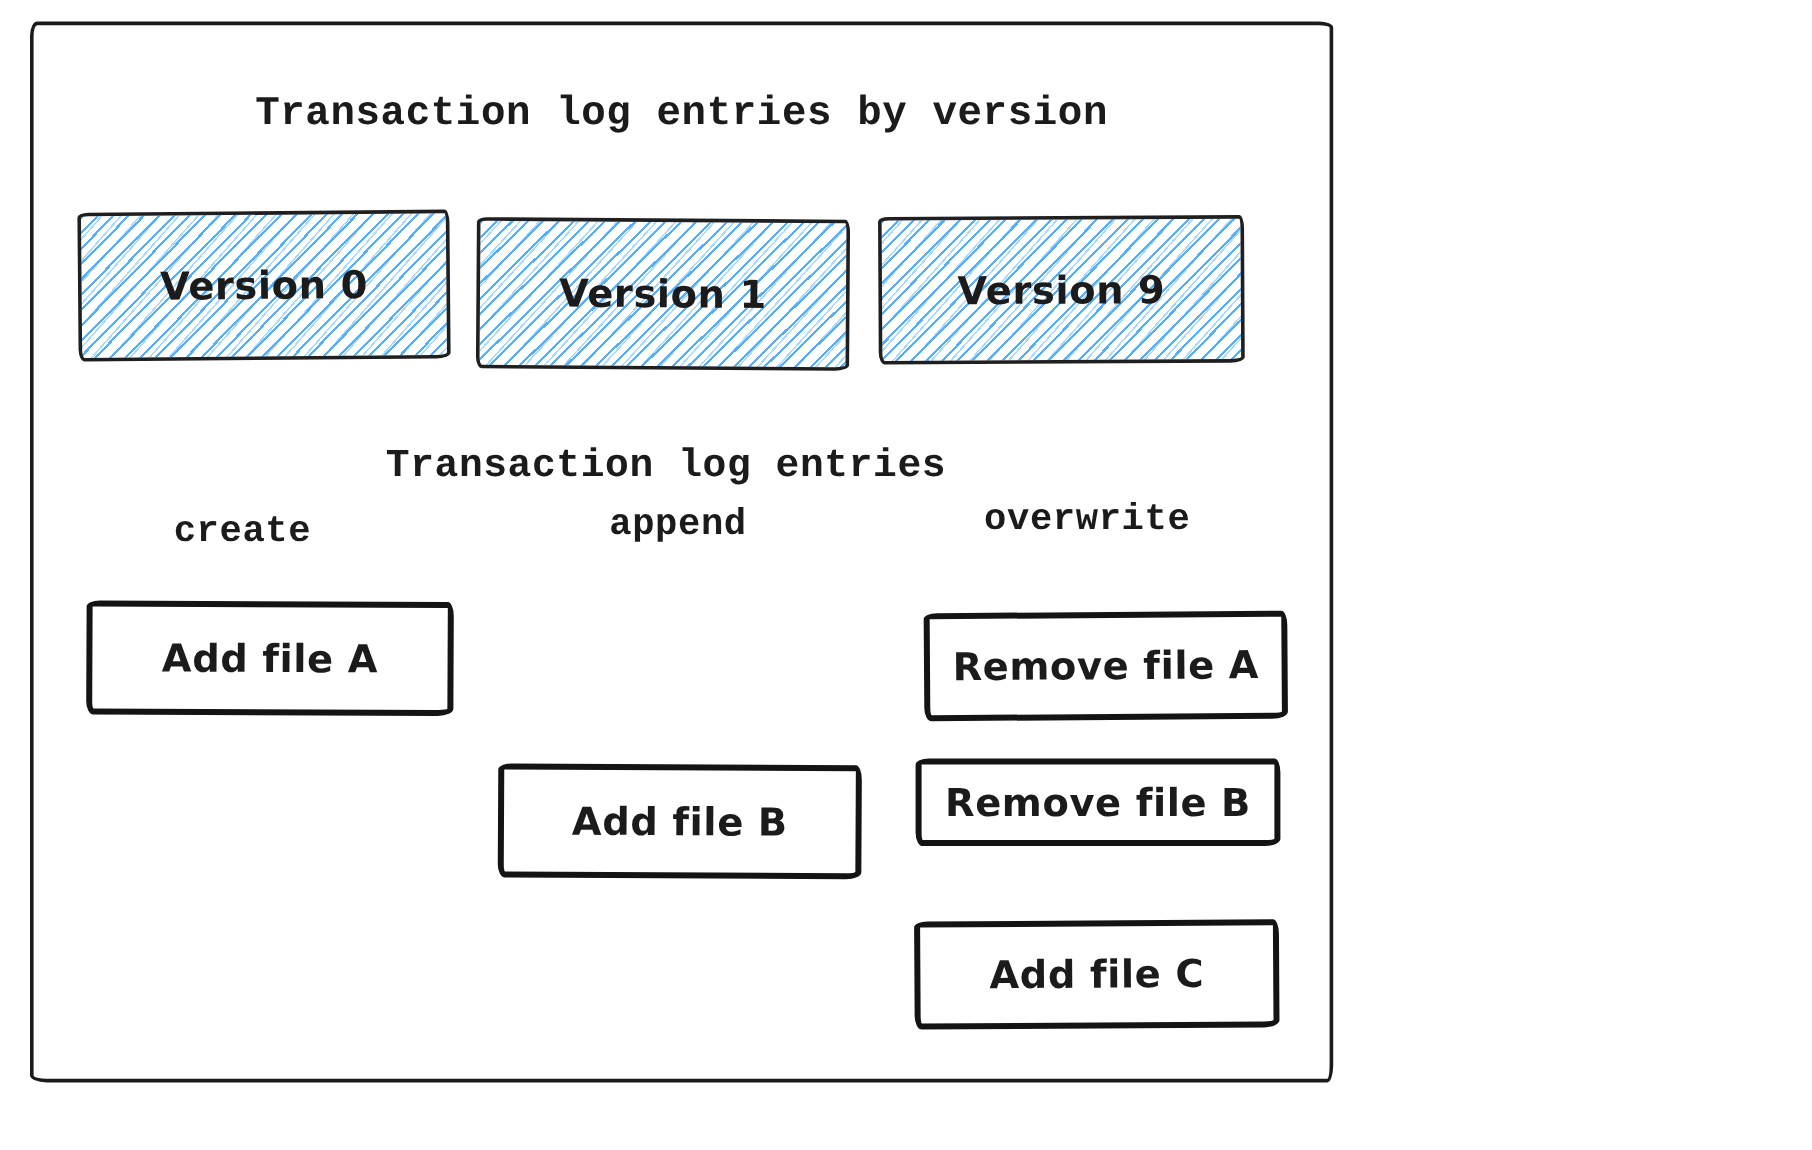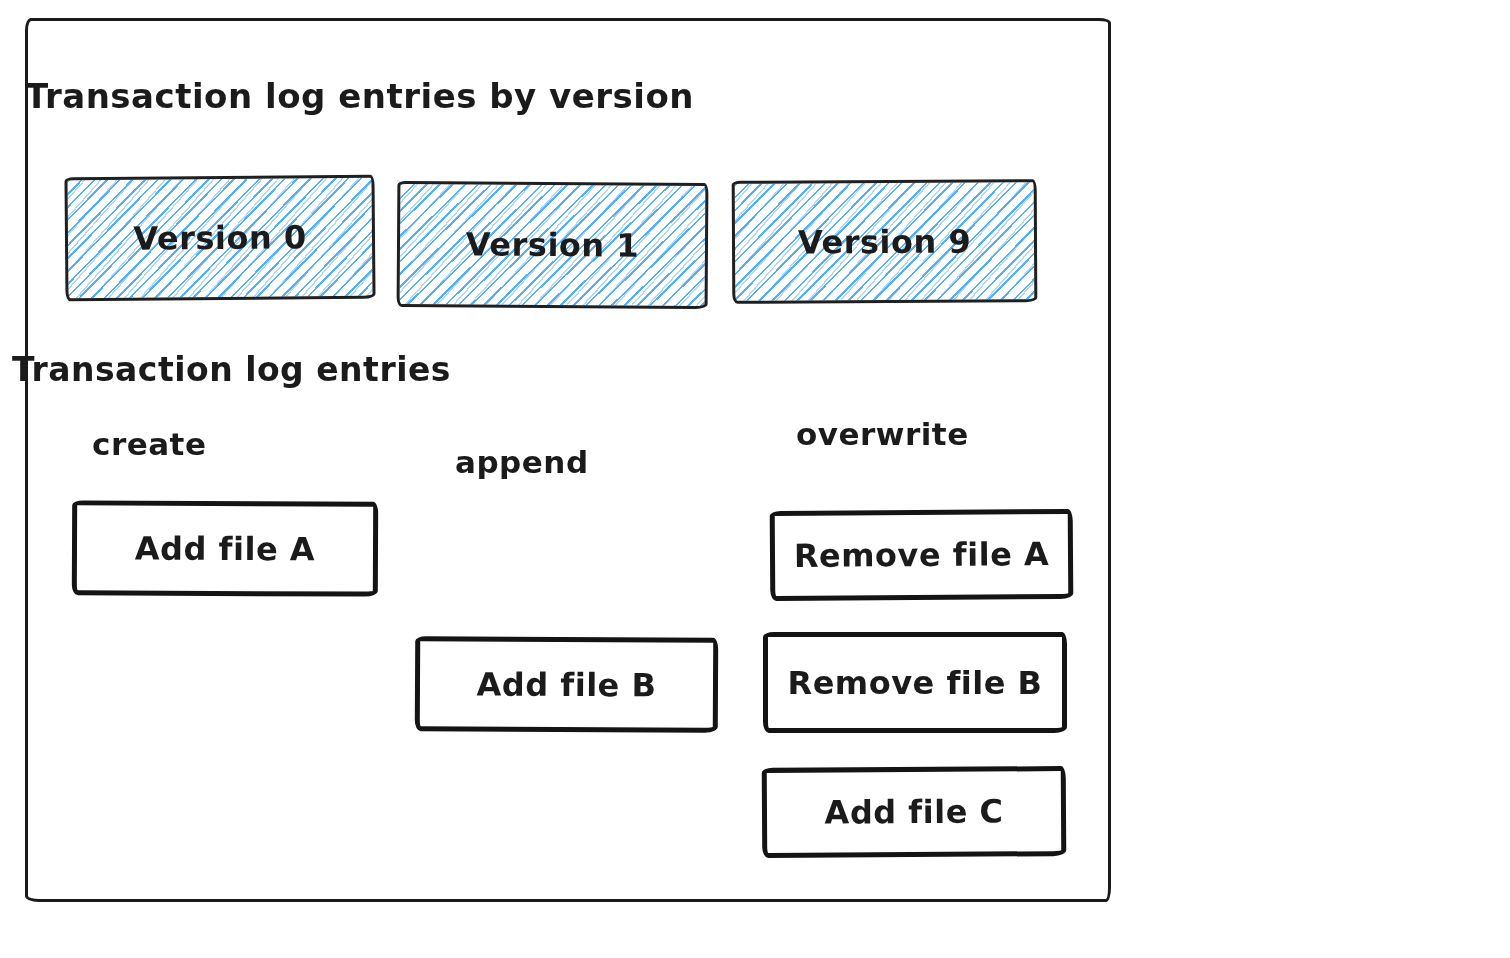--- a/index.html
+++ b/index.html
@@ -18,30 +18,32 @@
     position: absolute;
     left: 25px; top: 18px;
     width: 1086px; height: 884px;
     border: 3px solid #1b1b1b;
     border-radius: 6px 12px 5px 14px / 12px 5px 14px 6px;
     background: transparent;
   }
 
   .sketch-text {
     position: absolute;
+    text-align: center;
     font-weight: 600;
     letter-spacing: 0.5px;
     white-space: nowrap;
+    font-family: Liberation Mono, monospace;
   }
   .title    { left: 25px; width: 1086px; top: 76px;  font-size: 34px; }
-  .subtitle { left: 12px; width: 1086px; top: 350px; font-size: 33px; }
+  .subtitle { left: 12px; width: 1086px; top: 370px; font-size: 33px; }
 
   .col-label { font-size: 31px; }
   .col-create    { left: 92px;  width: 220px; top: 426px; }
-  .col-append    { left: 455px; width: 220px; top: 444px; }
+  .col-append    { left: 455px; width: 220px; top: 420px; }
   .col-overwrite { left: 796px; width: 220px; top: 416px; }
 
   .box {
     position: absolute;
     display: flex;
     align-items: center;
     justify-content: center;
     font-size: 32px;
     font-weight: 600;
     letter-spacing: 0.5px;
@@ -66,21 +68,21 @@
   .v2 { left: 732px; top: 180px; width: 305px; height: 123px; transform: rotate(-0.3deg); }
 
   
   .entry-box {
     border: 5px solid #141414;
     border-radius: 11px 5px 13px 6px / 5px 12px 6px 11px;
   }
   .e-add-a    { left: 72px;  top: 501px; width: 306px; height: 95px; transform: rotate(0.25deg); }
   .e-rem-a    { left: 770px; top: 510px; width: 303px; height: 90px; transform: rotate(-0.4deg); }
   .e-add-b    { left: 415px; top: 637px; width: 303px; height: 95px; transform: rotate(0.3deg); }
-  .e-rem-b    { left: 763px; top: 632px; width: 304px; height: 101px; transform: rotate(0deg); }
+  .e-rem-b    { left: 763px; top: 632px; width: 304px; height: 73px; transform: rotate(0deg); }
   .e-add-c    { left: 762px; top: 767px; width: 304px; height: 90px; transform: rotate(-0.35deg); }
 </style>
 </head>
 <body>
 
 <div class="canvas">
 
   <div class="frame"></div>
 
   <div class="sketch-text title">Transaction log entries by version</div>

